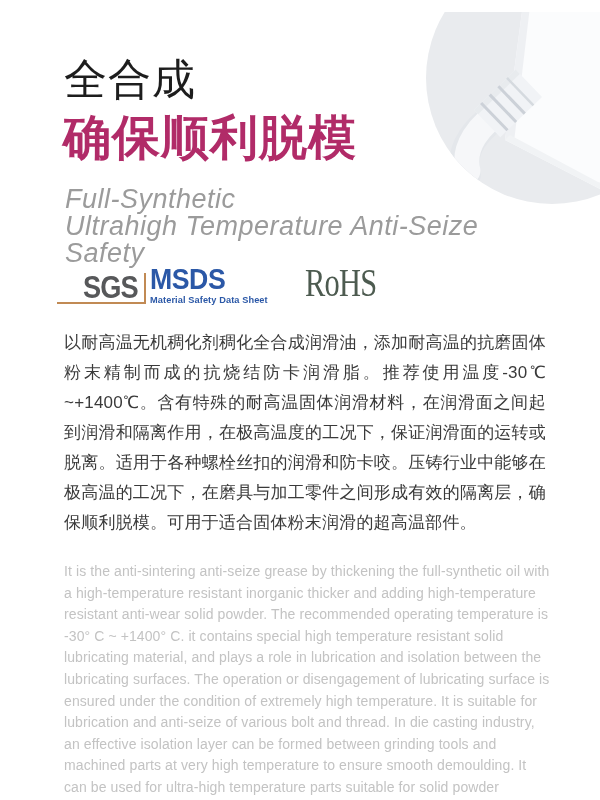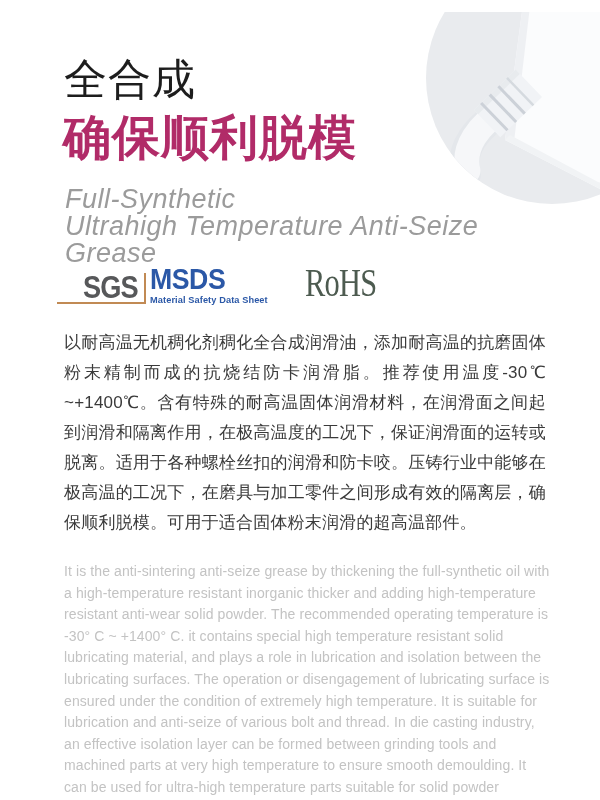--- a/index.html
+++ b/index.html
@@ -91,21 +91,21 @@
         <line x1="86" y1="132" x2="86" y2="170" stroke="#ccd1d8" stroke-width="3"></line>
         <line x1="98" y1="132" x2="98" y2="170" stroke="#d5dadf" stroke-width="2.5"></line>
       </g>
     </svg>
   </div>
 
   <h1 class="title-zh-1">全合成</h1>
   <h1 class="title-zh-2">确保顺利脱模</h1>
   <div class="subtitle">
     <div>Full-Synthetic</div>
-    <div>Ultrahigh Temperature Anti-Seize Grease</div>
+    <div>Ultrahigh Temperature Anti-Seize Safety</div>
   </div>
 
   <span class="sgs-text">SGS</span>
   <span class="sgs-hline"></span>
   <span class="sgs-vline"></span>
 
   <div class="msds">
     <span class="msds-text">MSDS</span>
     <span class="msds-sub">Material Safety Data Sheet</span>
   </div>

